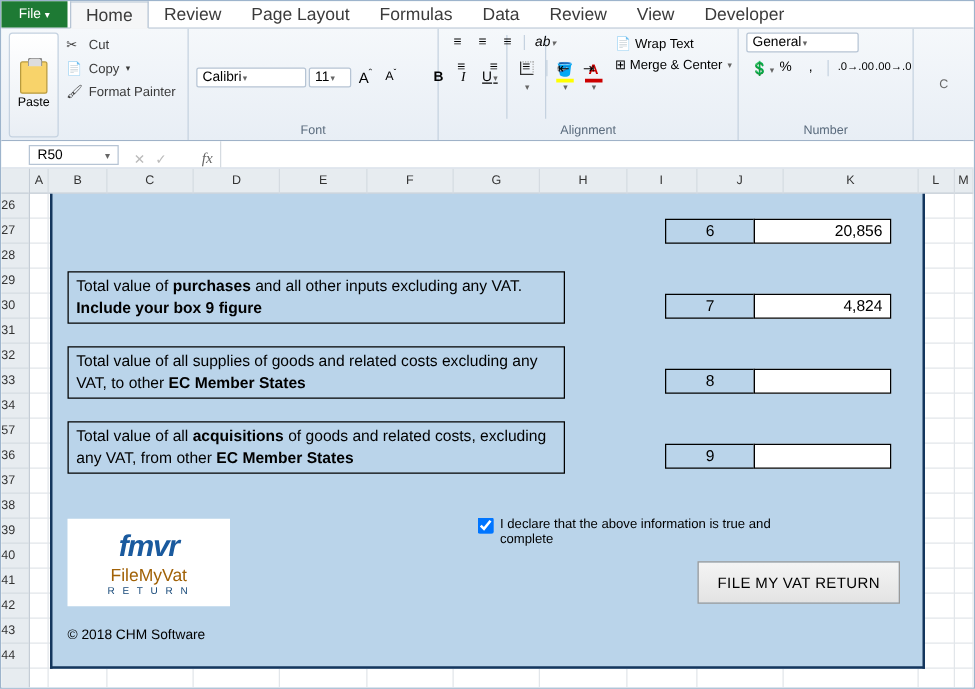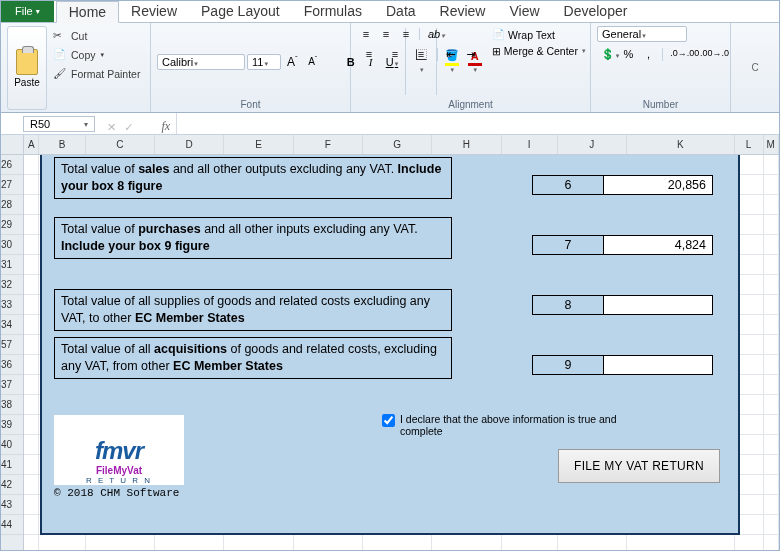--- a/index.html
+++ b/index.html
@@ -46,28 +46,28 @@
 .sheet{position:relative;height:395px}
 .gridlines{position:absolute;inset:0;display:flex}
 .gc{border-right:1px solid #e2e6ea;height:100%}
 .gridrows{position:absolute;inset:0}
 .gr{height:20px;border-bottom:1px solid #e2e6ea}
 
 .ws{position:absolute;left:16px;top:0;width:700px;height:380px;background:#bad4ea;border:2px solid #14365d;border-top:none}
 .desc{position:absolute;left:12px;width:398px;border:1px solid #000;background:#bad4ea;padding:3px 6px;font-family:Arial,sans-serif;font-size:12.5px;line-height:17px}
 .boxnum{position:absolute;border:1px solid #000;background:#bad4ea;width:72px;height:20px;text-align:center;line-height:19px;font-family:Arial,sans-serif;font-size:12.5px}
 .boxval{position:absolute;border:1px solid #000;background:#fff;width:110px;height:20px;text-align:right;padding-right:6px;line-height:19px;font-family:Arial,sans-serif;font-size:12.5px}
-.logo{position:absolute;left:12px;top:260px;width:130px;height:70px;background:#fff;display:flex;flex-direction:column;align-items:center;justify-content:flex-end;font-family:Arial,sans-serif}
+.logo{position:absolute;left:12px;top:260px;width:130px;height:70px;background:#fff;display:flex;flex-direction:column;align-items:center;justify-content:center;font-family:Arial,sans-serif}
 .logo .l1{font-size:24px;font-weight:bold;color:#1a5a9e;font-style:italic;letter-spacing:-1px}
-.logo .l2{font-size:10px;font-weight:bold;color:#a21caf}
+.logo .l2{font-size:14px;font-weight:normal;color:#a16207}
 .logo .l3{font-size:8px;letter-spacing:2px;color:#194a7a}
 .decl{position:absolute;left:340px;top:258px;display:flex;gap:5px;font-size:10.5px;font-family:Arial,sans-serif;width:280px}
 .decl input{width:13px;height:13px;margin-top:1px}
 .filebtn{position:absolute;right:18px;top:294px;width:162px;height:34px;background:linear-gradient(#f4f4f4,#e3e3e3);border:1px solid #9a9a9a;font-family:Arial,sans-serif;font-size:12px;letter-spacing:.3px;cursor:pointer}
-.copy{position:absolute;left:12px;top:332px;font-family:Liberation Mono, monospace;font-size:11px}
+.copy{position:absolute;left:12px;top:347px;font-family:Liberation Sans, sans-serif;font-size:11px}
 .bld{font-weight:bold}
 </style>
 </head>
 <body>
 
 <div class="ribbon-tabs">
   <div class="file-tab">File</div>
   <div class="rtab active">Home</div>
   <div class="rtab">Review</div>
   <div class="rtab">Page Layout</div>
@@ -270,33 +270,30 @@
           <div class="gr"></div>
           <div class="gr"></div>
           <div class="gr"></div>
           <div class="gr"></div>
           <div class="gr"></div>
           <div class="gr"></div>
         </div>
 
       <div class="ws">
 
-        <div class="desc" style="top:2px">
-          <span>Total value of </span><span class="bld">sales</span><span> and all other outputs excluding any VAT. </span><span class="bld">Include your box 8 figure</span>
-        </div>
         <div class="boxnum" style="top:20px;left:490px">6</div>
         <div class="boxval" style="top:20px;left:561px">20,856</div>
 
         <div class="desc" style="top:62px">
           <span>Total value of </span><span class="bld">purchases</span><span> and all other inputs excluding any VAT. </span><span class="bld">Include your box 9 figure</span>
         </div>
         <div class="boxnum" style="top:80px;left:490px">7</div>
         <div class="boxval" style="top:80px;left:561px">4,824</div>
 
-        <div class="desc" style="top:134px">
+        <div class="desc" style="top:122px">
           <span>Total value of all supplies of goods and related costs excluding any VAT, to other </span><span class="bld">EC Member States</span>
         </div>
         <div class="boxnum" style="top:140px;left:490px">8</div>
         <div class="boxval" style="top:140px;left:561px"></div>
 
         <div class="desc" style="top:182px">
           <span>Total value of all </span><span class="bld">acquisitions</span><span> of goods and related costs, excluding any VAT, from other </span><span class="bld">EC Member States</span>
         </div>
         <div class="boxnum" style="top:200px;left:490px">9</div>
         <div class="boxval" style="top:200px;left:561px"></div>

